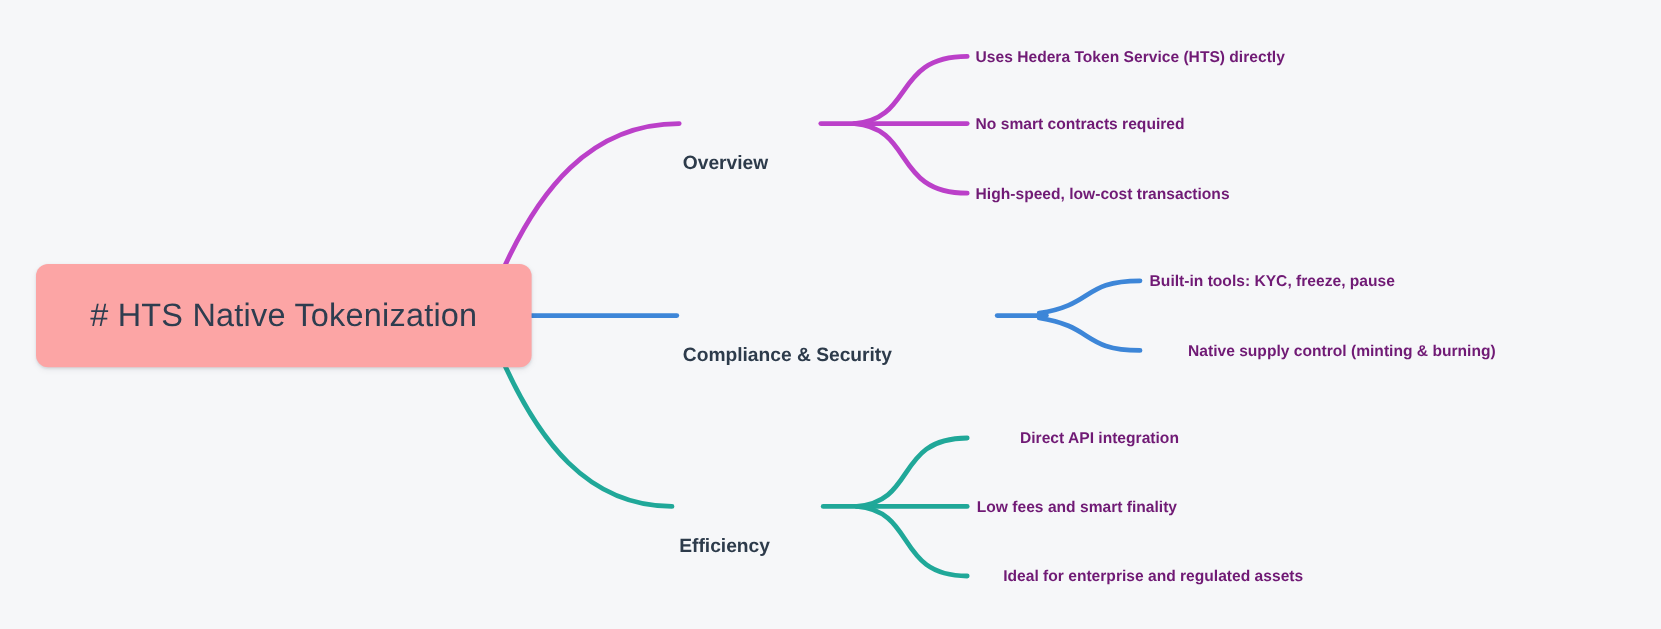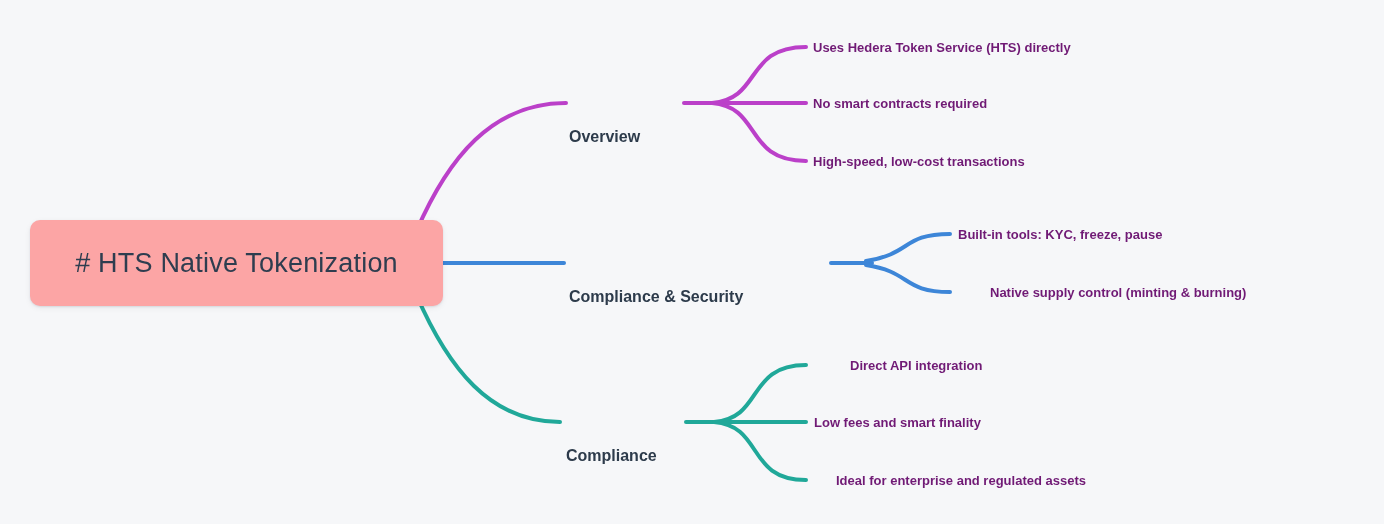--- a/index.html
+++ b/index.html
@@ -89,21 +89,21 @@
     <path d="M 714 422 C 764 418, 746 365, 806 365" stroke="#20a899"></path>
     <path d="M 714 422 C 764 426, 746 480, 806 480" stroke="#20a899"></path>
   </svg>
 
   <div class="root-node">
     <span class="root-node-label"># HTS Native Tokenization</span>
   </div>
 
   <div class="branch-label" style="left:569px; top:103px;">Overview</div>
   <div class="branch-label" style="left:569px; top:263px;">Compliance &amp; Security</div>
-  <div class="branch-label" style="left:566px; top:422px;">Compliance</div>
+  <div class="branch-label" style="left:566px; top:422px;">Efficiency</div>
 
   <div class="leaf-label" style="left:813px; top:47px;">Uses Hedera Token Service (HTS) directly</div>
   <div class="leaf-label" style="left:813px; top:103px;">No smart contracts required</div>
   <div class="leaf-label" style="left:813px; top:161px;">High-speed, low-cost transactions</div>
 
   <div class="leaf-label" style="left:958px; top:234px;">Built-in tools: KYC, freeze, pause</div>
   <div class="leaf-label" style="left:958px; top:292px;margin-left:32px;">Native supply control (minting &amp; burning)</div>
 
   <div class="leaf-label" style="left:814px; top:365px;margin-left:36px;">Direct API integration</div>
   <div class="leaf-label" style="left:814px; top:422px;">Low fees and smart finality</div>

